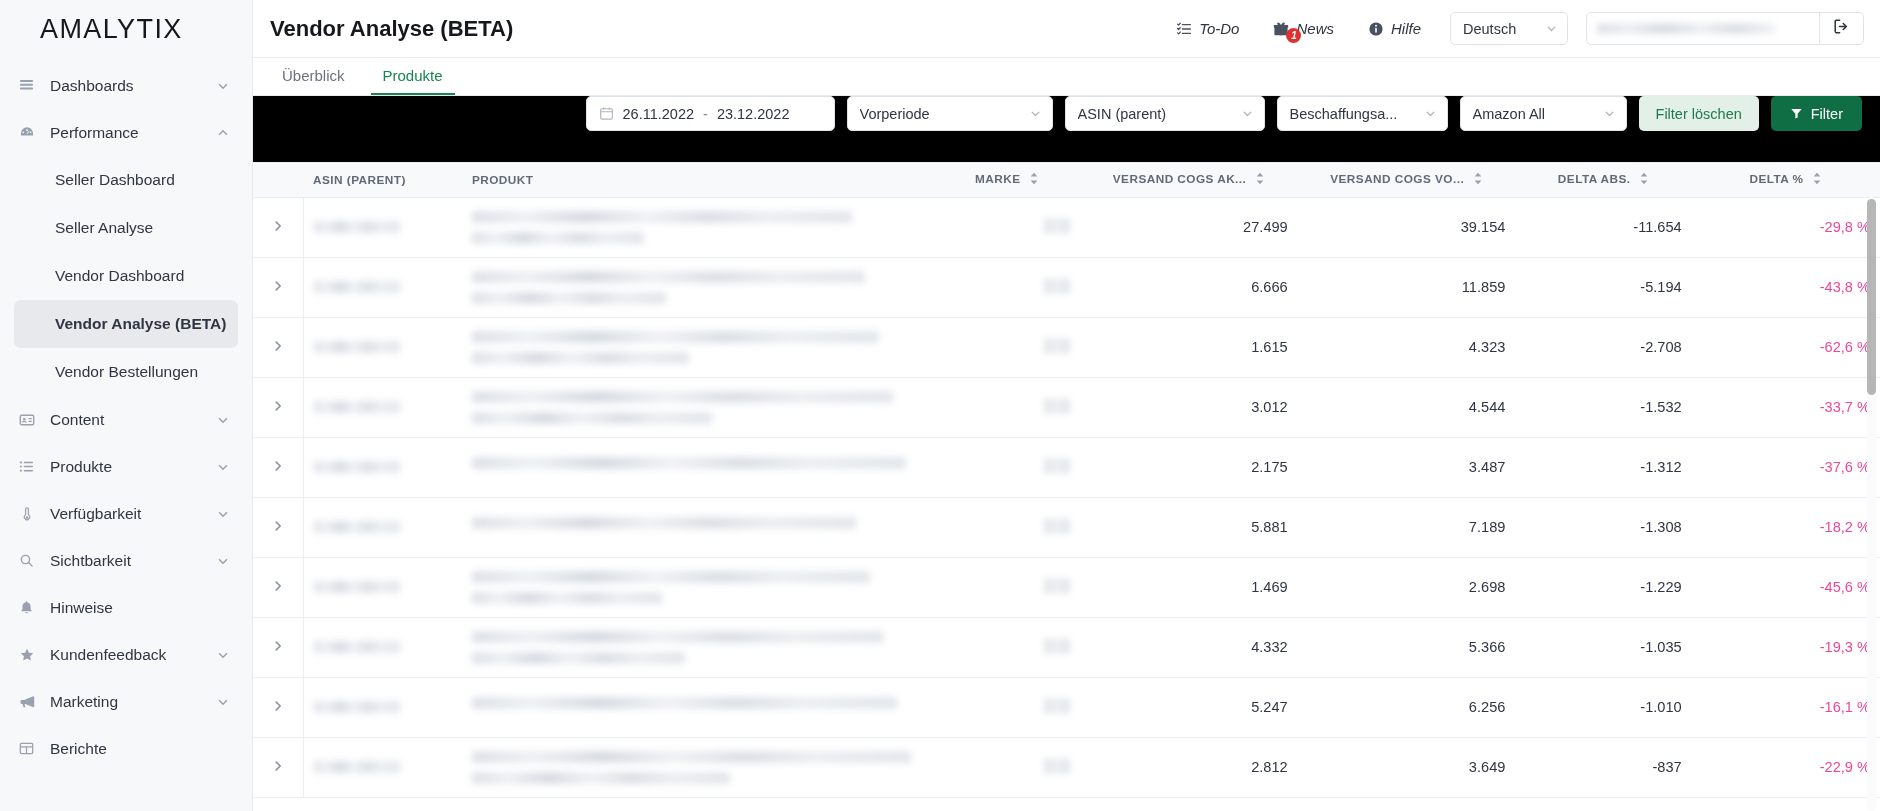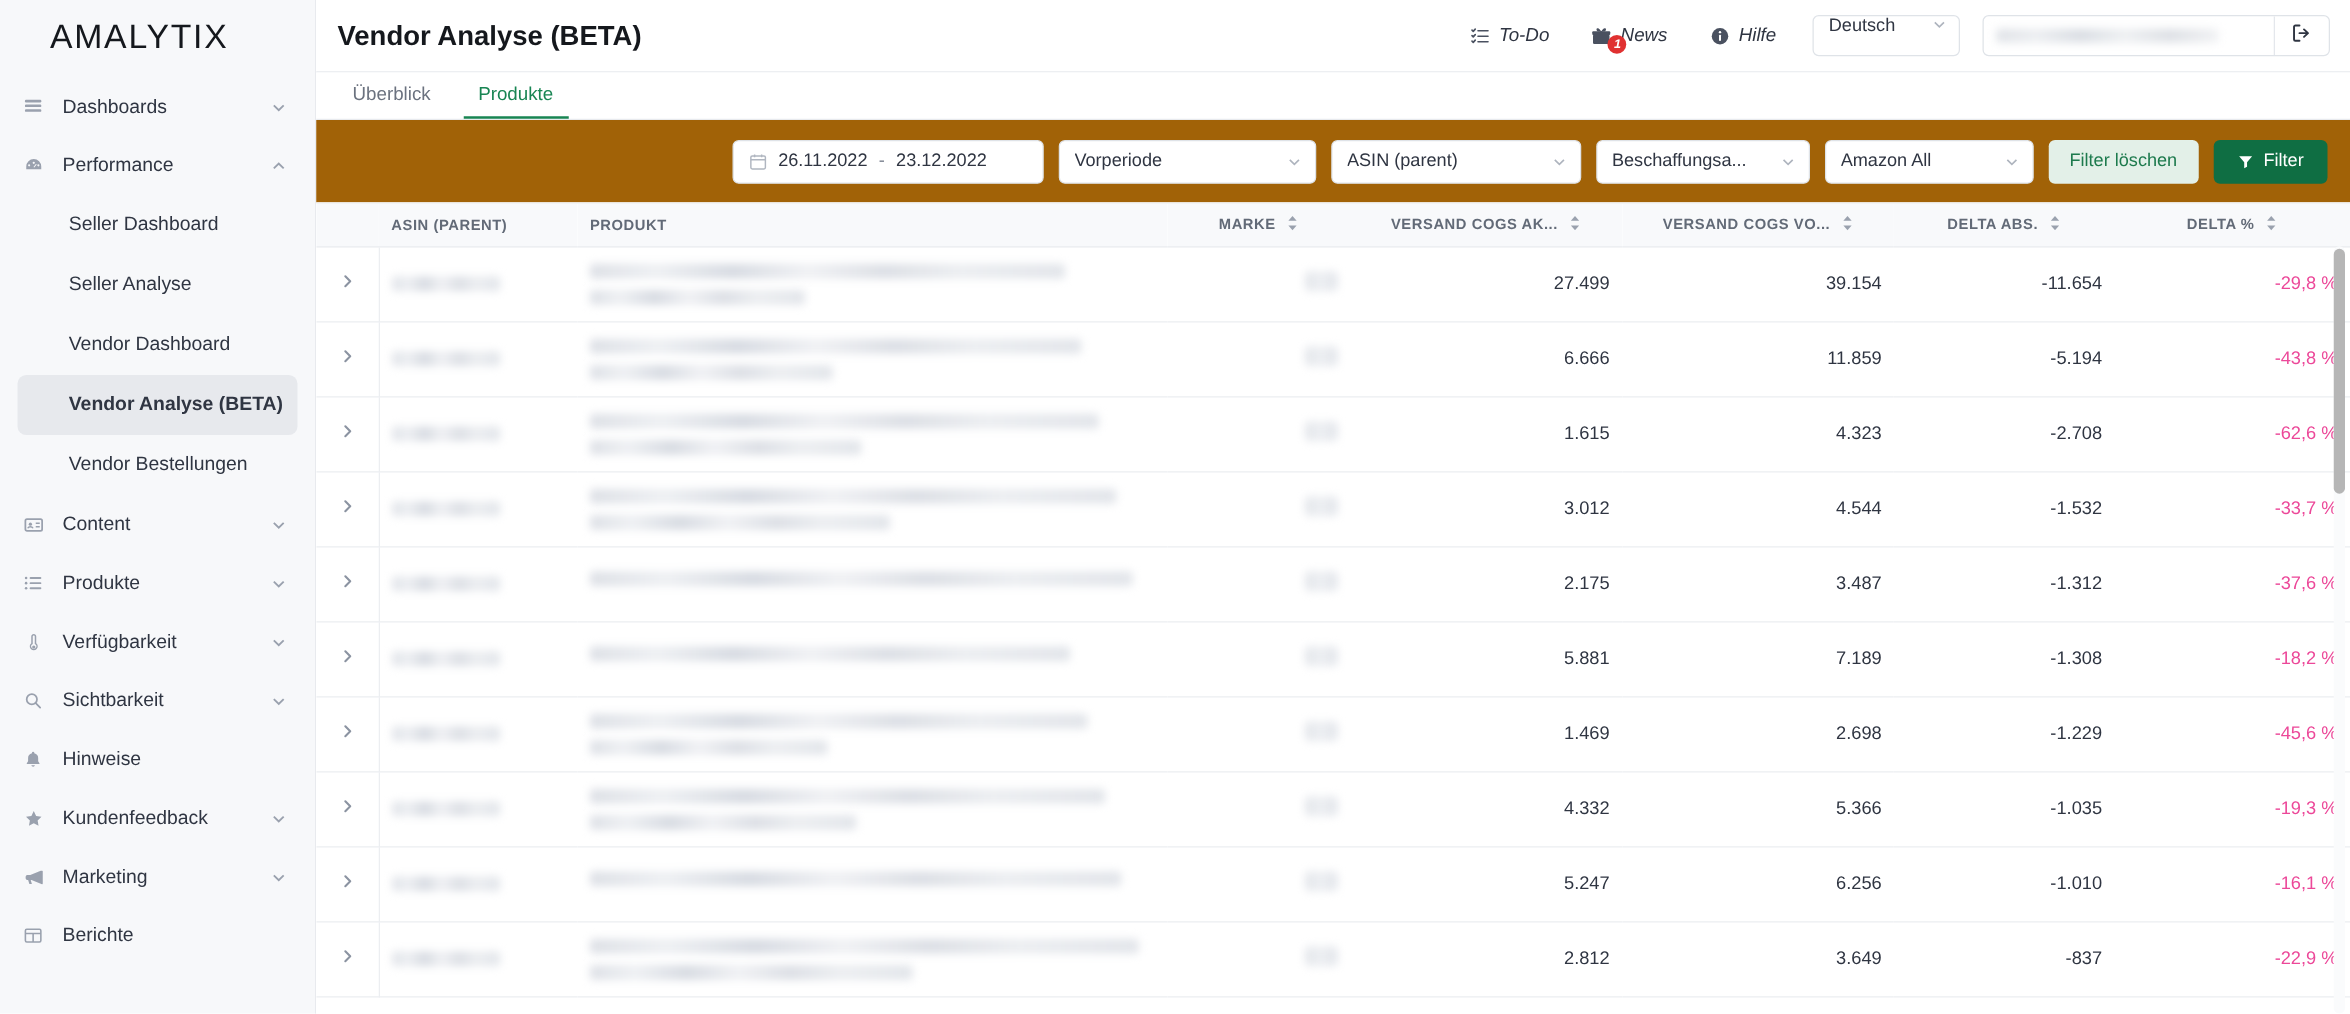--- a/index.html
+++ b/index.html
@@ -80,21 +80,21 @@
   }
   .top-link .ico { color: #4a5160; display:flex; align-items:center; }
   .news-badge {
     position: absolute; top: 8px; left: 30px;
     background: #e03131; color: #fff;
     min-width: 15px; height: 15px; border-radius: 8px;
     font-size: 10px; line-height: 15px; text-align: center;
     padding: 0 3px; font-weight: 600;
   }
   .lang-select {
-    display:flex; align-items:flex-start; justify-content:space-between;
+    display:flex; align-items:center; justify-content:space-between;
     width: 118px; height: 33px; margin-left: 12px;
     border: 1px solid #dfe3e8; border-radius: 5px;
     background:#fff; padding: 0 9px 0 12px;
     font-size: 14.5px; color: #2f3542; cursor: pointer;
   }
   .acct-wrap {
     display:flex; align-items:center; margin-left: 18px;
     border: 1px solid #dfe3e8; border-radius: 5px; overflow:hidden;
     height: 33px; background:#fff;
   }
@@ -123,22 +123,22 @@
     display:flex; align-items:center; padding: 0 12px;
     font-size: 15px; color: #6b727f; cursor: pointer;
     border-bottom: 2px solid transparent; margin-right: 14px;
     white-space: nowrap;
   }
   .tab.active { color: #188553; border-bottom-color: #188553; font-weight: 500; }
 
   
   #filterbar {
     height: 66px; flex: 0 0 66px;
-    display:flex; align-items:center; justify-content:flex-end;
-    gap: 12px; padding: 0 18px; background:#a16207;
+    display:flex; align-items:flex-start; justify-content:flex-end;
+    gap: 12px; padding: 0 18px; background:#000000;
   }
   .fld {
     height: 35px; border: 1px solid #dfe3e8; border-radius: 5px;
     background:#fff; display:flex; align-items:center;
     font-size: 14.5px; color: #2f3542; cursor: pointer;
     padding: 0 10px 0 12px; white-space: nowrap;
   }
   .fld .cal { color:#b0b6c0; margin-right: 9px; display:flex; }
   .fld .caret { color:#aeb4be; margin-left: auto; padding-left: 10px; display:flex; }
   .fld-date { width: 249px; }

